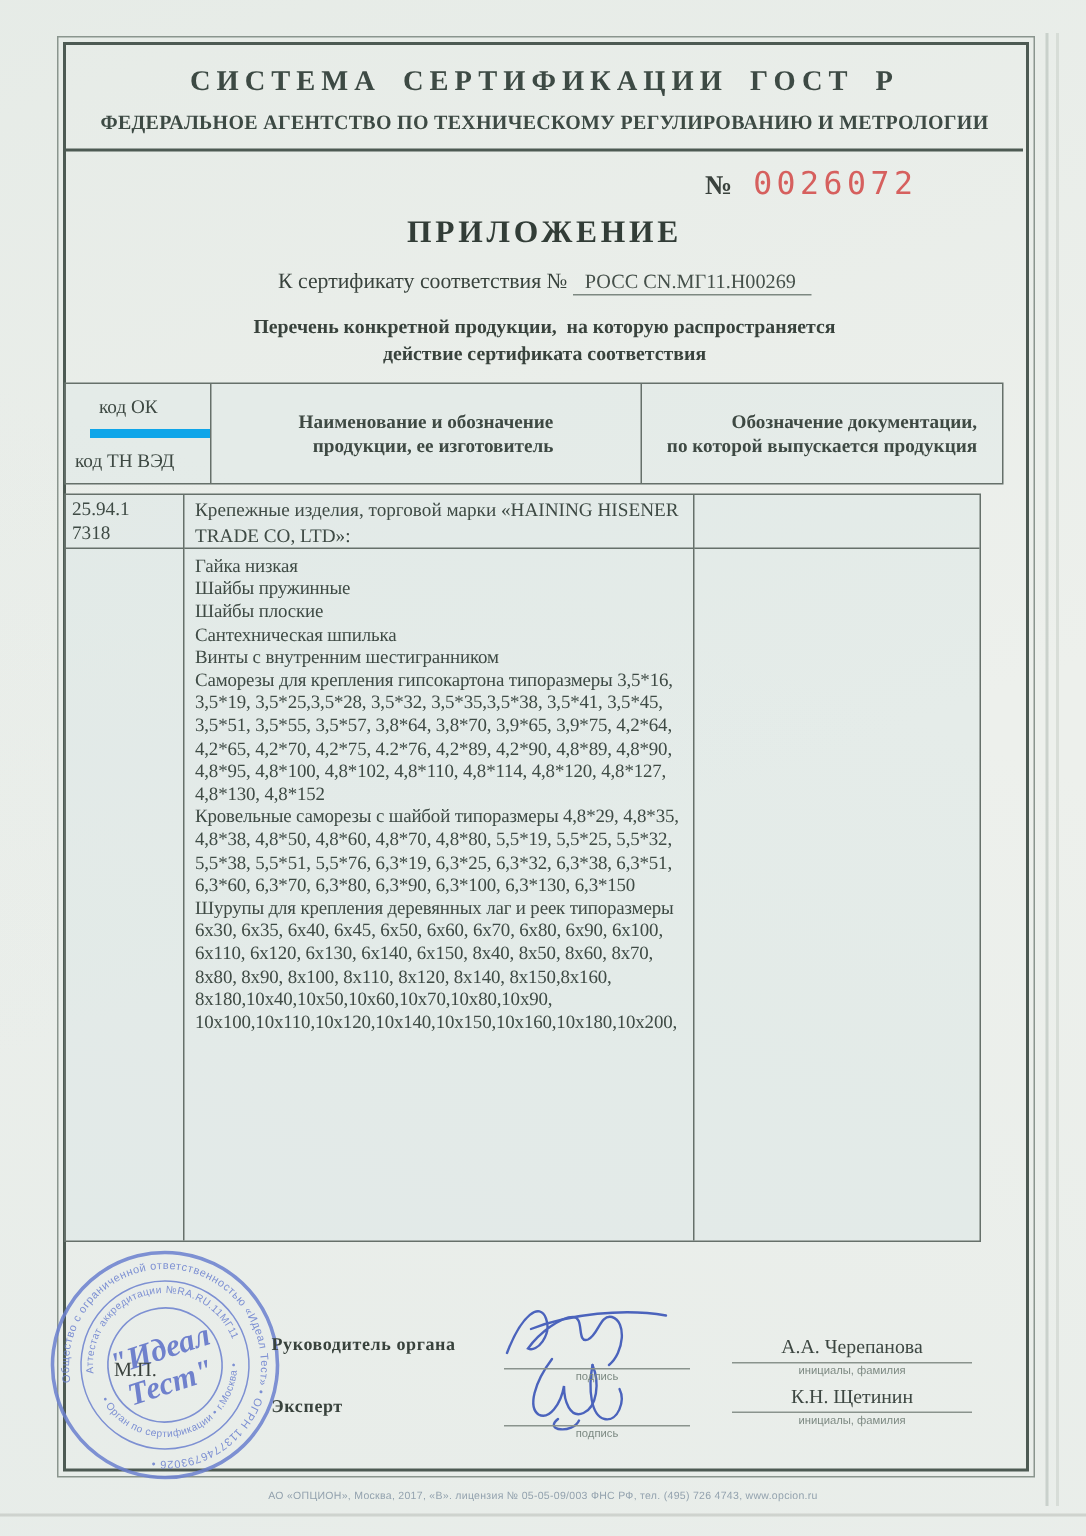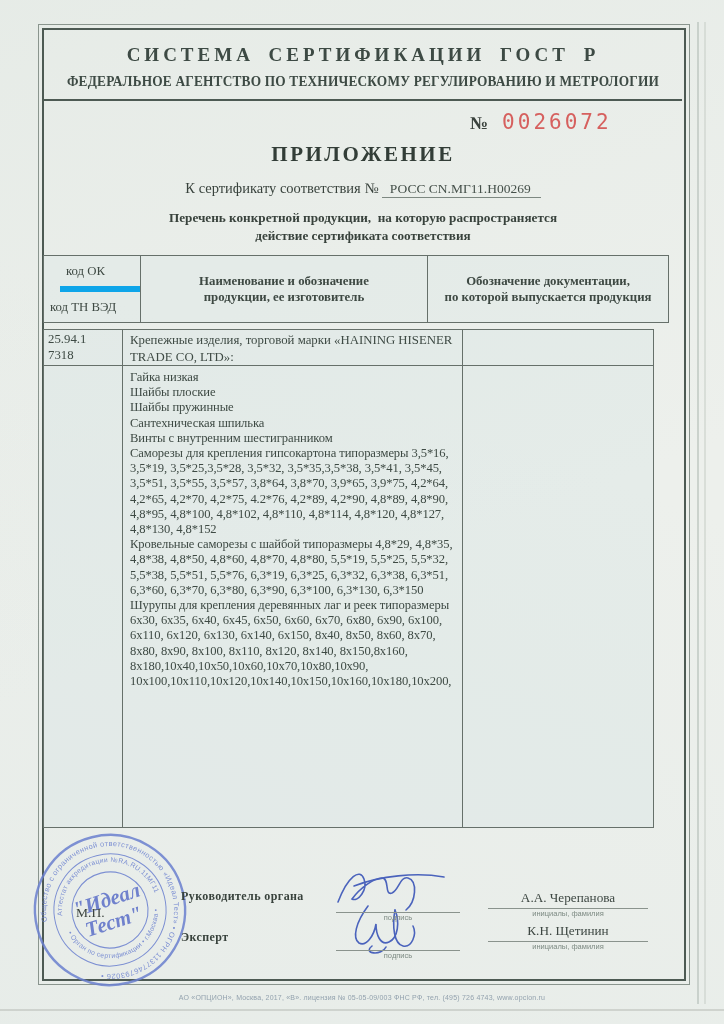--- a/index.html
+++ b/index.html
@@ -40,21 +40,21 @@
 
   
   .head-table{left:43px;top:255px;width:624px;height:66px;border:1px solid #66706a;
               display:grid;grid-template-columns:97px 287px 240px;
               background:rgba(208,228,226,.22);}
   .head-table .c1{border-right:1px solid #66706a;display:flex;flex-direction:column;}
   .head-table .c1 .half{flex:1;padding:3px 6px;font-size:12.8px;color:#3e4943;display:flex;align-items:center;}
   .head-table .c1 .half.first{border-bottom:6px solid #0ea5e9;margin-left:16px;}
   .head-table .c2{border-right:1px solid #66706a;}
   .head-table .c2,.head-table .c3{display:flex;align-items:center;justify-content:center;
-       text-align:center;font-size:12.8px;font-weight:bold;color:#3e4943;line-height:16px;}
+       text-align:right;font-size:12.8px;font-weight:bold;color:#3e4943;line-height:16px;}
 
   
   .body-table{left:43px;top:329px;width:609px;height:497px;border:1px solid #66706a;
               display:grid;grid-template-columns:79px 340px 190px;grid-template-rows:36px 1fr;
               background:rgba(208,228,226,.28);}
   .body-table .cell{border-right:1px solid #66706a;border-bottom:1px solid #66706a;
                     font-size:12.8px;color:#3e4a44;overflow:hidden;}
   .body-table .cell.lastcol{border-right:none;}
   .body-table .cell.lastrow{border-bottom:none;}
   .codes{padding:2px 4px;line-height:15.6px;}
@@ -132,22 +132,22 @@
 </div>
 
 <div class="abs body-table">
   <div class="cell codes pre">25.94.1
 7318</div>
   <div class="cell prod-title">Крепежные изделия, торговой марки «HAINING HISENER TRADE CO, LTD»:</div>
   <div class="cell lastcol"></div>
   <div class="cell lastrow"></div>
   <div class="cell lastrow prod-list">
       <div class="list-line">Гайка низкая</div>
+      <div class="list-line">Шайбы пружинные</div>
       <div class="list-line">Шайбы плоские</div>
-      <div class="list-line">Шайбы пружинные</div>
       <div class="list-line">Сантехническая шпилька</div>
       <div class="list-line">Винты с внутренним шестигранником</div>
       <div class="list-line">Саморезы для крепления гипсокартона типоразмеры 3,5*16, 3,5*19, 3,5*25,3,5*28, 3,5*32, 3,5*35,3,5*38, 3,5*41, 3,5*45, 3,5*51, 3,5*55, 3,5*57, 3,8*64, 3,8*70, 3,9*65, 3,9*75, 4,2*64, 4,2*65, 4,2*70, 4,2*75, 4.2*76, 4,2*89, 4,2*90, 4,8*89, 4,8*90, 4,8*95, 4,8*100, 4,8*102, 4,8*110, 4,8*114, 4,8*120, 4,8*127, 4,8*130, 4,8*152</div>
       <div class="list-line">Кровельные саморезы с шайбой типоразмеры 4,8*29, 4,8*35, 4,8*38, 4,8*50, 4,8*60, 4,8*70, 4,8*80, 5,5*19, 5,5*25, 5,5*32, 5,5*38, 5,5*51, 5,5*76, 6,3*19, 6,3*25, 6,3*32, 6,3*38, 6,3*51, 6,3*60, 6,3*70, 6,3*80, 6,3*90, 6,3*100, 6,3*130, 6,3*150</div>
       <div class="list-line">Шурупы для крепления деревянных лаг и реек типоразмеры 6х30, 6х35, 6х40, 6х45, 6х50, 6х60, 6х70, 6х80, 6х90, 6х100, 6х110, 6х120, 6х130, 6х140, 6х150, 8х40, 8х50, 8х60, 8х70, 8х80, 8х90, 8х100, 8х110, 8х120, 8х140, 8х150,8х160, 8х180,10х40,10х50,10х60,10х70,10х80,10х90, 10х100,10х110,10х120,10х140,10х150,10х160,10х180,10х200,</div>
     </div>
   <div class="cell lastrow lastcol"></div>
 </div>
 
 <svg class="abs stamp" viewBox="0 0 164 164">

